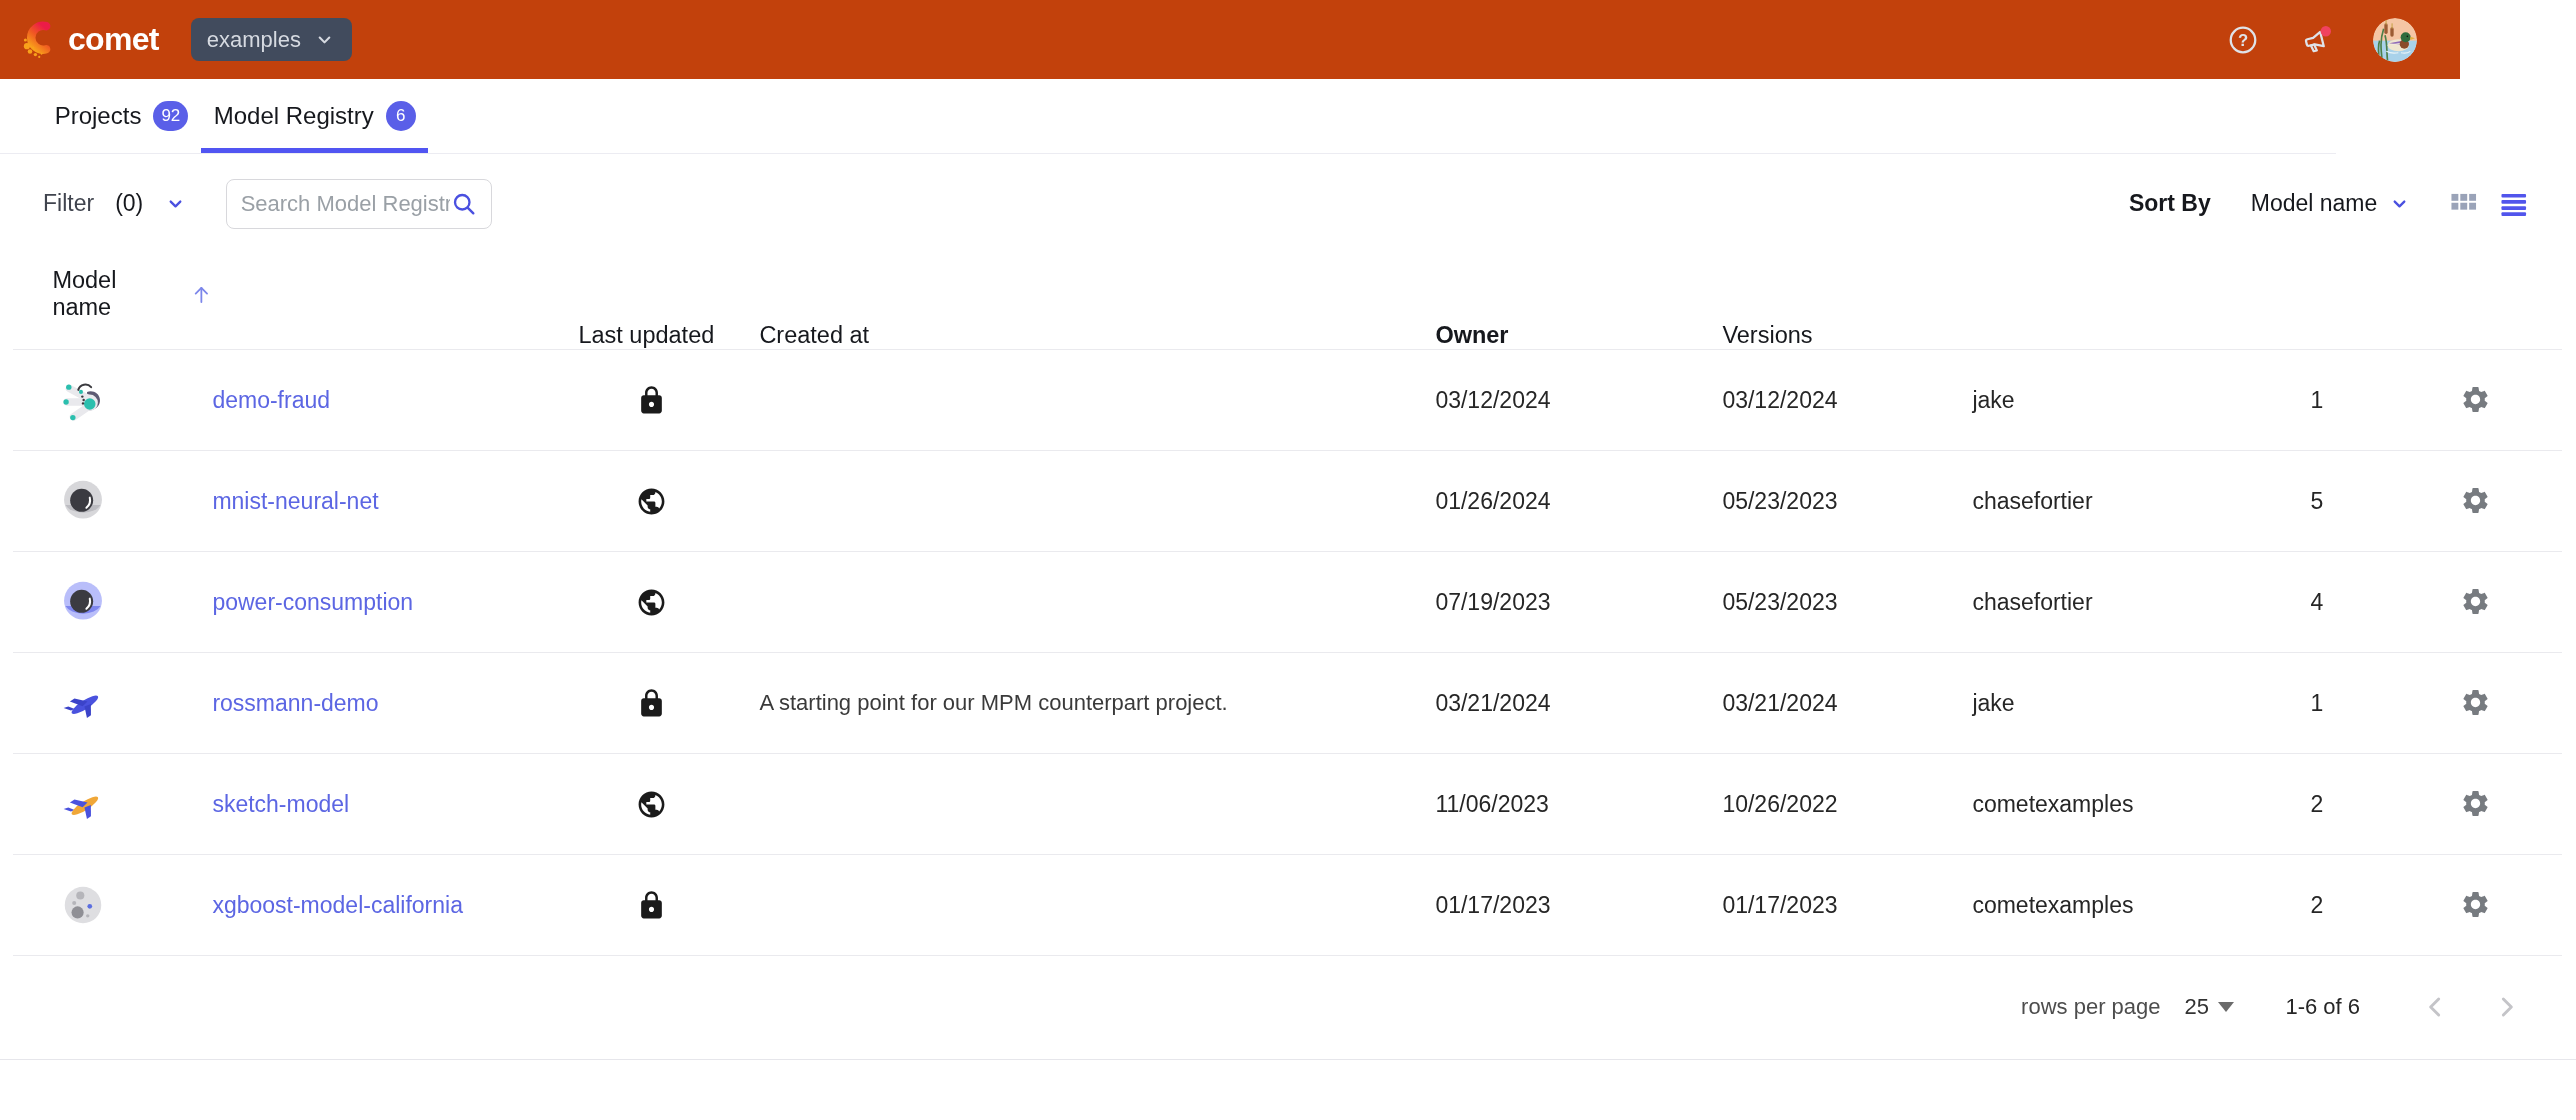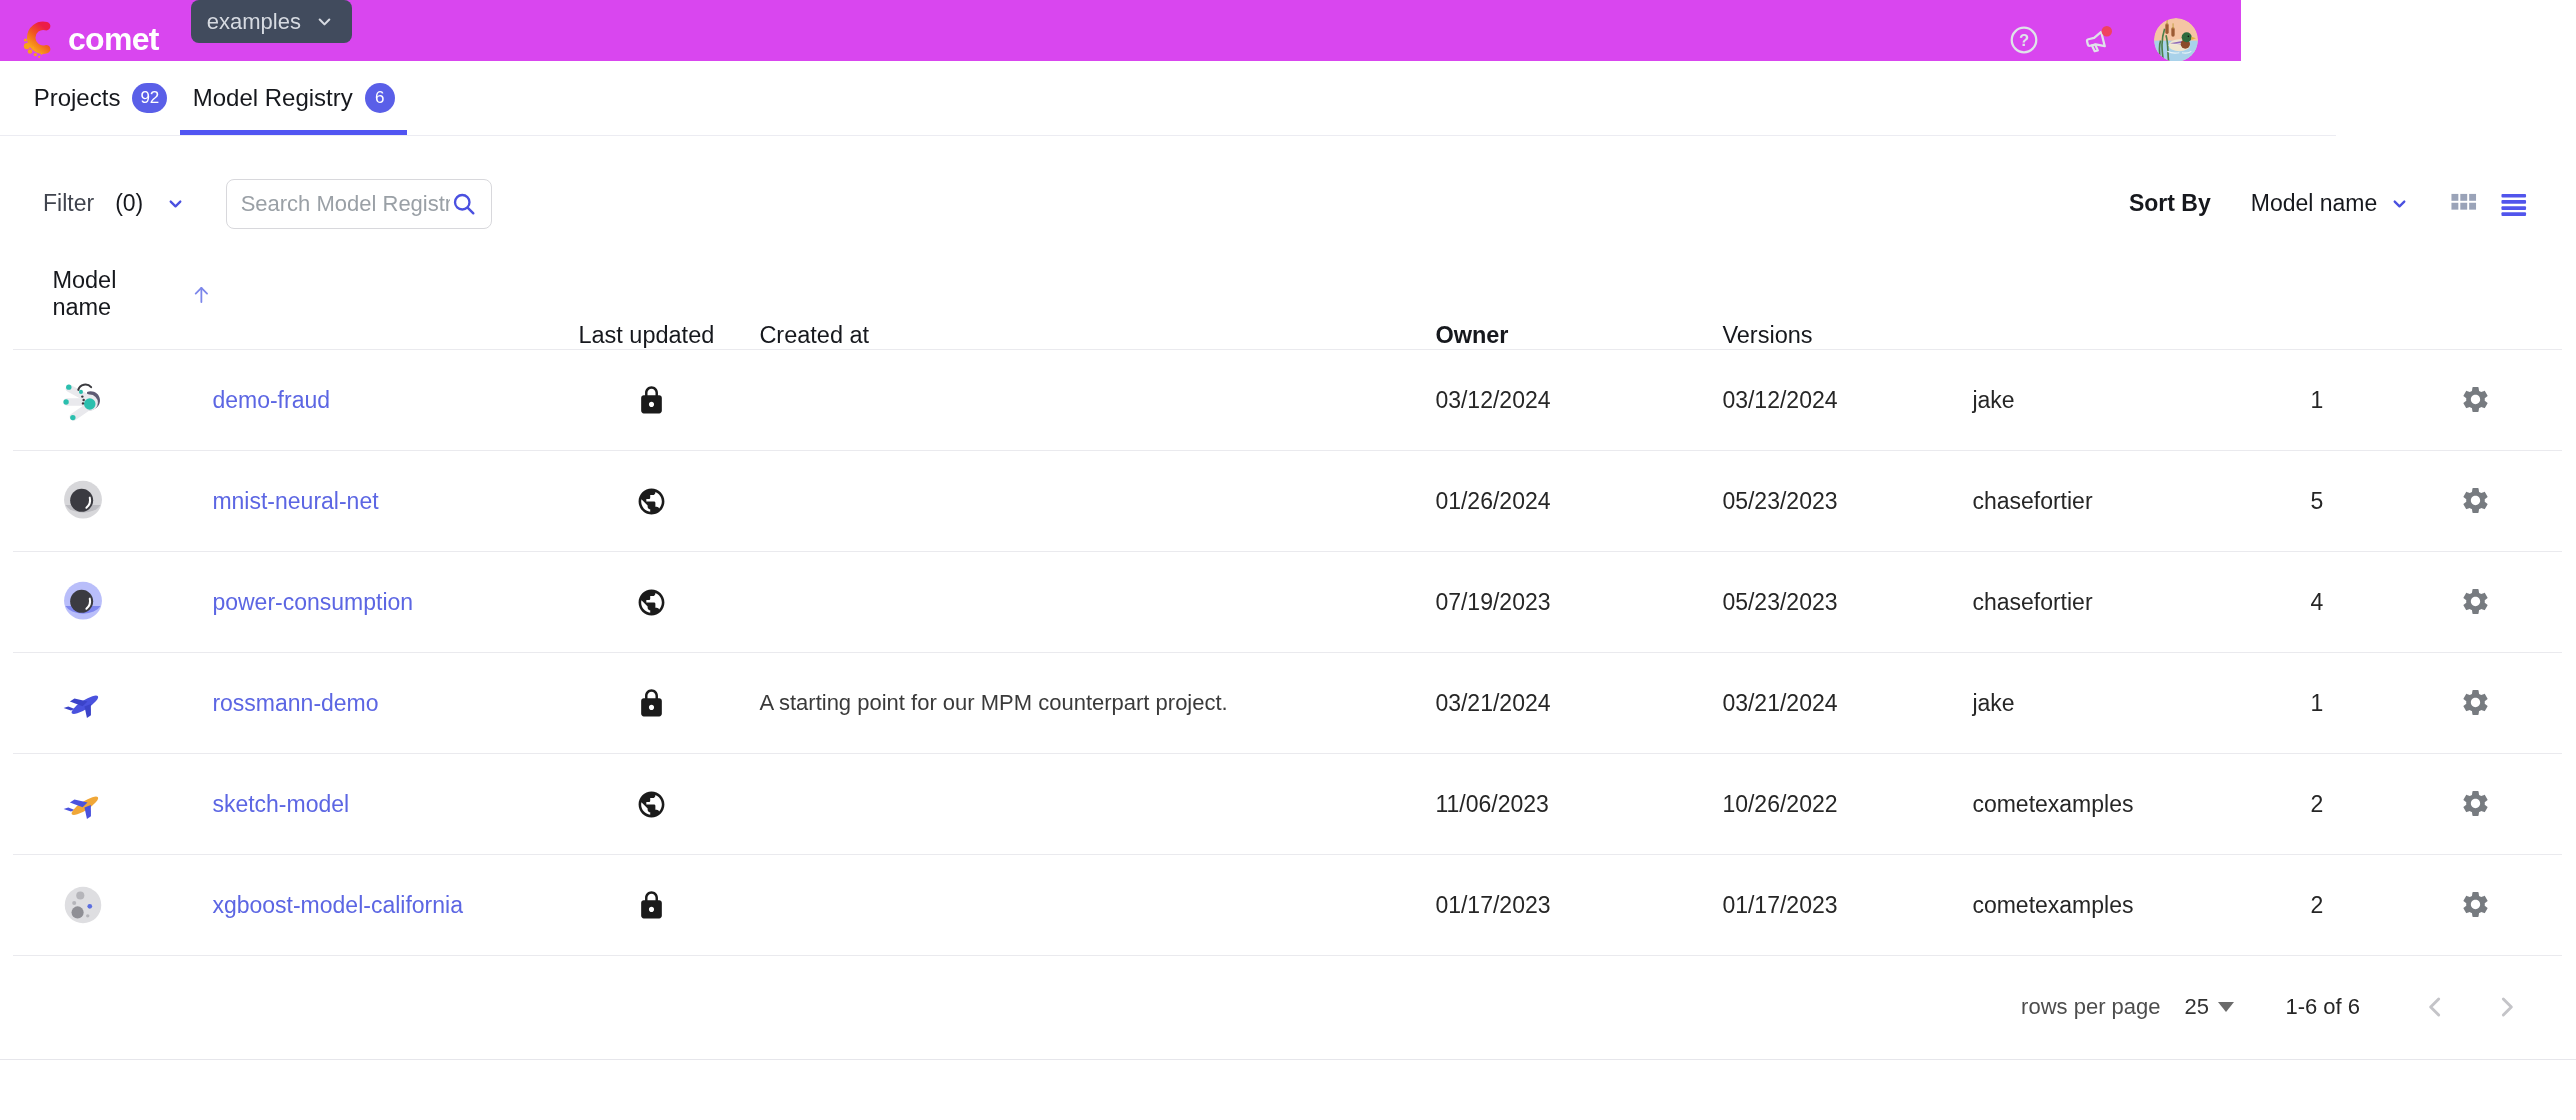--- a/index.html
+++ b/index.html
@@ -1,37 +1,37 @@
 <!DOCTYPE html>
 <html style="font-size:10.7px"><head>
 <meta charset="utf-8">
 <style>
   * { margin:0; padding:0; box-sizing:border-box; }
   html,body { width:2576px; height:1120px; background:#ffffff;
     font-family:"Liberation Sans", sans-serif; color:#1f1f1f; }
   body { position:relative; overflow:hidden; }
 
   
-  .topbar { position:absolute; top:0; left:0; width:2241px; height:79px;
-    background:#d946ef; display:flex; }
+  .topbar { position:absolute; top:0; left:0; width:2460px; height:79px;
+    background:#c2410c; display:flex; align-items:center; }
   .brand { display:flex; align-items:center; margin-left:20px; }
   .brand svg { width:40px; height:40px; }
   .brand-name { color:#fff; font-size:32px; font-weight:700; letter-spacing:-0.7px; margin-left:8px; }
   .ws-chip { margin-left:32px; height:43px; background:#414b5d; border-radius:8px;
     display:flex; align-items:center; padding:0 16px; cursor:pointer; }
   .ws-chip .ws-label { color:#d6dae1; font-size:22px; }
   .ws-chip svg { width:23px; height:23px; margin-left:12px; color:#d6dae1; }
   .topbar-right { margin-left:auto; display:flex; align-items:center; gap:39px; padding-right:43px; }
   .tb-icon { width:35px; height:35px; display:flex; align-items:center; justify-content:center; cursor:pointer; }
   .tb-icon svg { width:32px; height:32px; }
   .avatar { width:44px; height:44px; border-radius:50%; overflow:hidden; cursor:pointer; }
 
   
-  .tabbar { position:absolute; top:61px; left:0; width:2336px; height:75px;
-    background:#fff; border-bottom:1.3px solid #ececf2; display:flex; padding-left:21px; }
+  .tabbar { position:absolute; top:79px; left:0; width:2336px; height:75px;
+    background:#fff; border-bottom:1.3px solid #ececf2; display:flex; padding-left:42px; }
   .tab { position:relative; display:flex; align-items:center; gap:12px; padding:0 12.7px;
     font-size:24px; color:#16181d; cursor:pointer; }
   .tab .badge { min-width:30px; height:30px; border-radius:15.4px; background:#5a5fe8;
     color:#fff; font-size:17px; display:flex; align-items:center; justify-content:center; padding:0 8px; }
   .tab.active { font-weight:500; }
   .tab.active::after { content:""; position:absolute; left:0; right:0; bottom:0; height:4.7px; background:#5155f2; }
 
   
   .toolbar { position:absolute; top:178px; left:0; width:2576px; height:51px;
     display:flex; align-items:center; }

